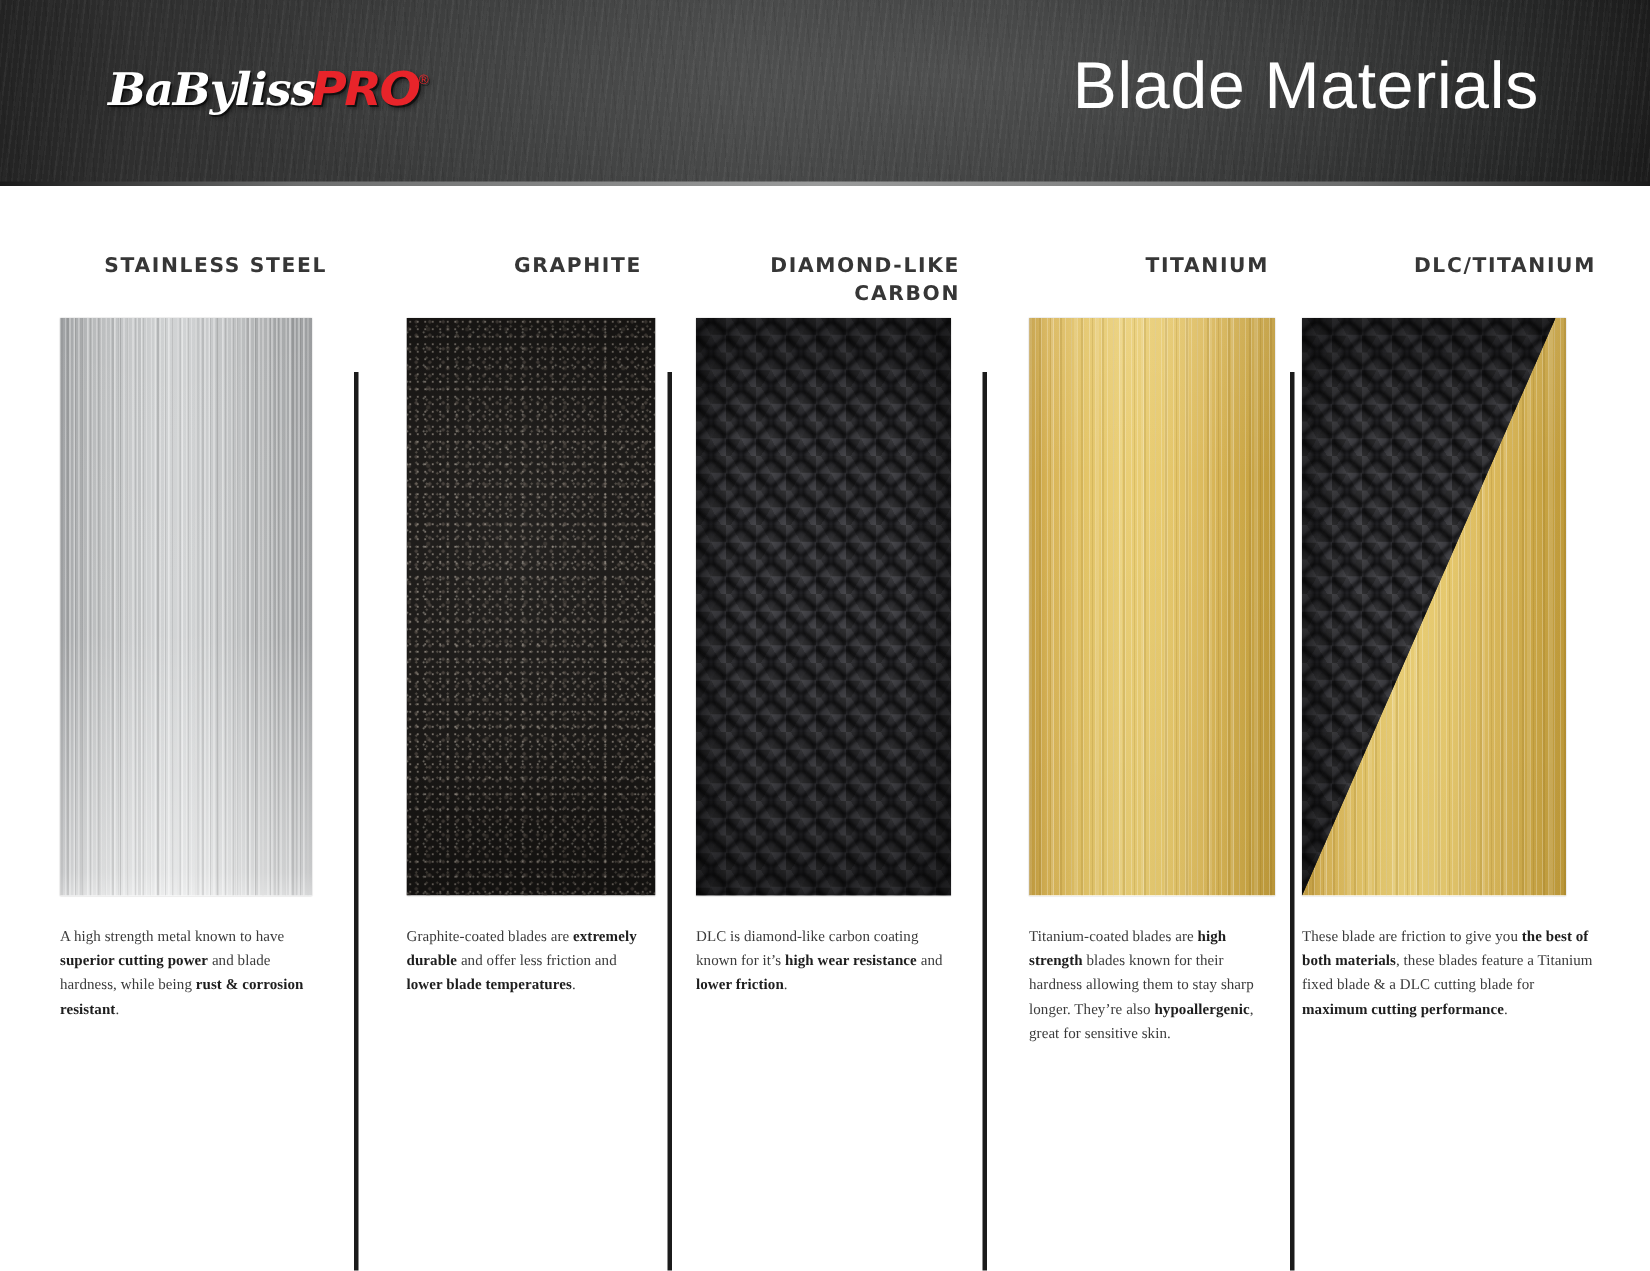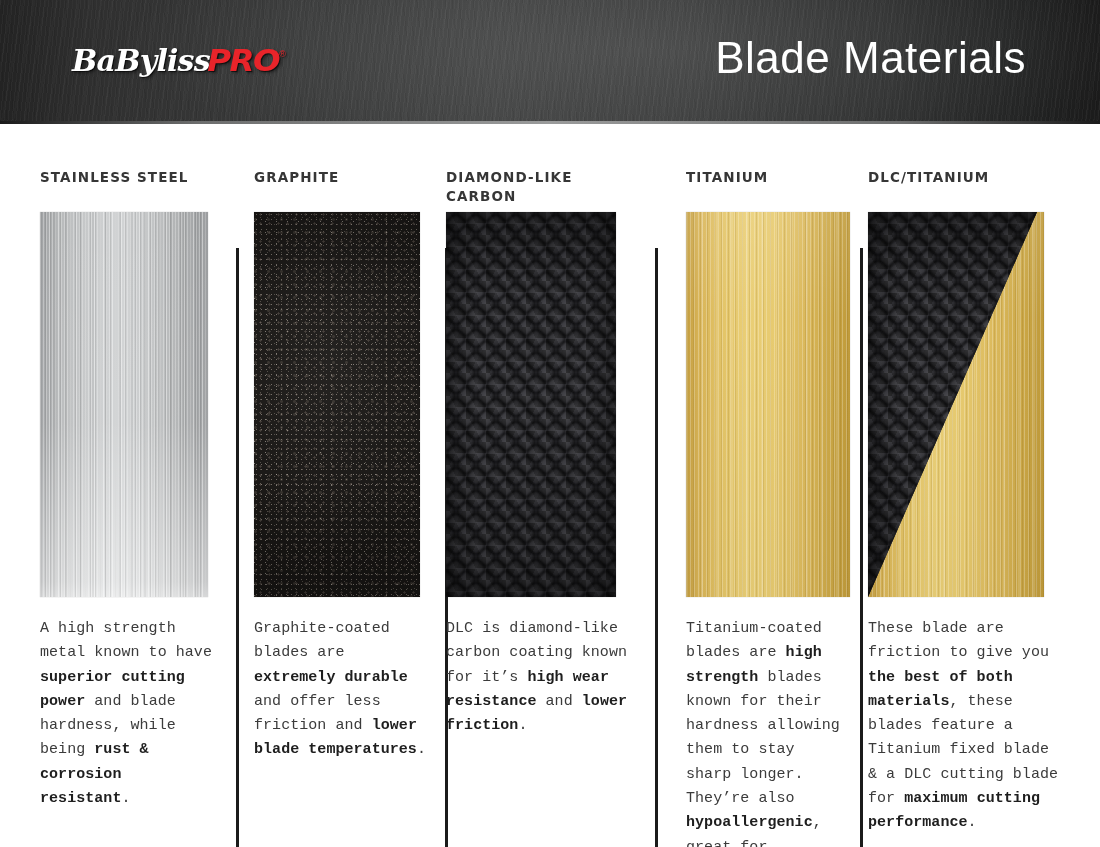--- a/index.html
+++ b/index.html
@@ -118,22 +118,22 @@
     top: 44px;
     width: 1024px;
     display: flex;
     align-items: flex-start;
   }
   .column {
     position: relative;
     box-sizing: border-box;
   }
   .col-0 { width: 196px; padding-right: 18px; }
-  .col-1 { width: 210px; padding-left: 18px; padding-right: 18px; }
-  .col-2 { width: 212px; padding-right: 18px; }
+  .col-1 { width: 210px; padding-left: 35px; padding-right: 18px; }
+  .col-2 { width: 212px; padding-left: 18px; padding-right: 18px; }
   .col-3 { width: 206px; padding-left: 28px; padding-right: 18px; }
   .col-4 { width: 200px; padding-left: 4px; }
 
   .divider {
     position: absolute;
     top: 124px;
     width: 3px;
     height: 630px;
     background: #1b1b1b;
   }
@@ -141,21 +141,21 @@
   .div-1 { left: 445px; }
   .div-2 { left: 655px; }
   .div-3 { left: 860px; }
 
   .col-head {
     font-family: "DejaVu Sans", "Liberation Sans", sans-serif;
     font-weight: bold;
     font-size: 13.5px;
     letter-spacing: 1.1px;
     color: #363636;
-    text-align: left;
+    text-align: right;
     line-height: 1.38;
     min-height: 42px;
   }
   .col-head.two-line { }
 
   
   .swatch {
     position: relative;
     margin-top: 2px;
     height: 385px;
@@ -254,22 +254,22 @@
     position: absolute; inset: 0;
   }
   .combo-hex {
     position: absolute; inset: 0;
     clip-path: polygon(0 0, 96% 0, 0 100%);
   }
 
   
   .col-body {
     margin-top: 20px;
-    font-family: Liberation Mono, monospace;
-    font-size: 15px;
+    font-family: Liberation Serif, serif;
+    font-size: 10px;
     line-height: 1.62;
     color: #3b3b3b;
     letter-spacing: 0.05px;
   }
   .col-body b { font-weight: bold; color: #1e1e1e; }
 </style>
 </head>
 <body>
 
 <div class="header">

